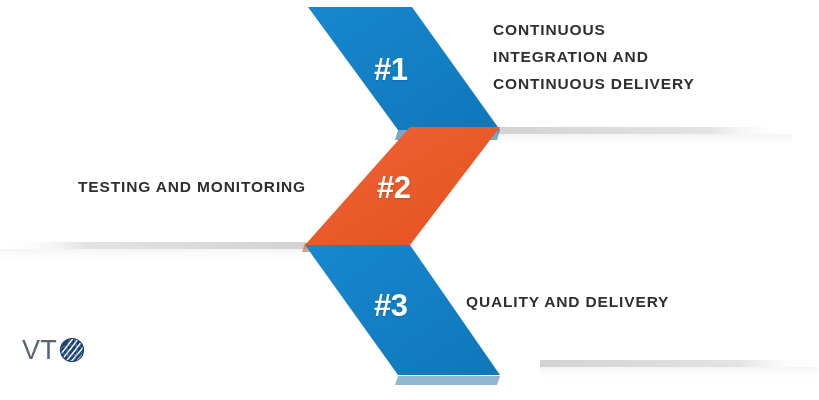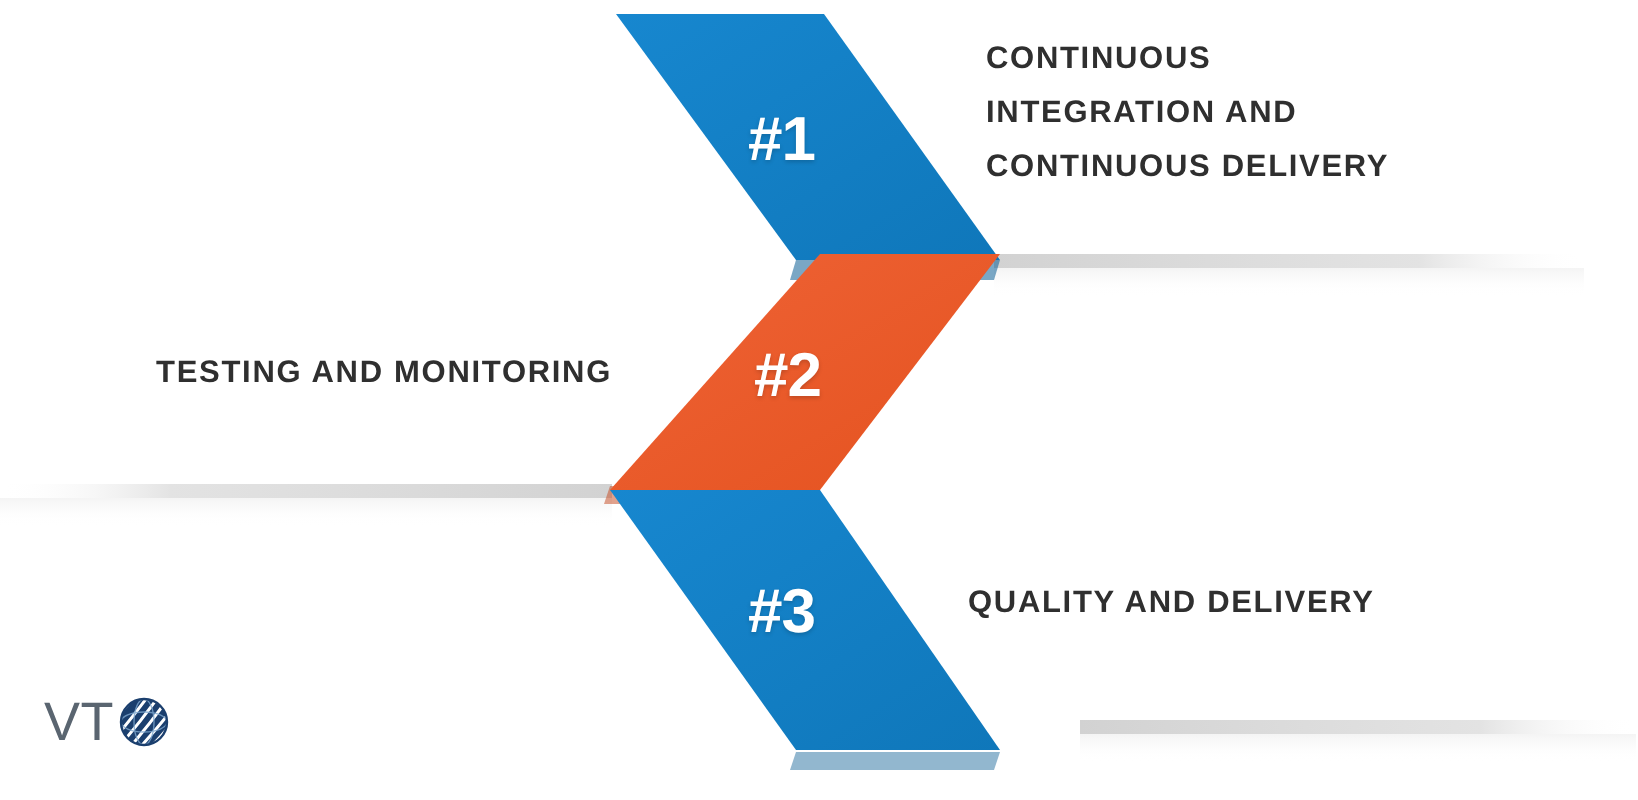--- a/index.html
+++ b/index.html
@@ -58,30 +58,30 @@
     top: 16px;
     text-align: left;
   }
   #label-2 {
     left: 0px;
     top: 173px;
     width: 306px;
     text-align: right;
   }
   #label-3 {
-    left: 484px;
+    left: 466px;
     top: 288px;
     text-align: left;
   }
 
   
   #logo {
     position: absolute;
     left: 22px;
-    top: 344px;
+    top: 333px;
     display: flex;
     align-items: center;
     height: 34px;
   }
   .logo-text {
     font-family: "Liberation Sans", sans-serif;
     font-size: 27px;
     font-weight: 400;
     color: #5a6570;
     letter-spacing: 0.2px;

